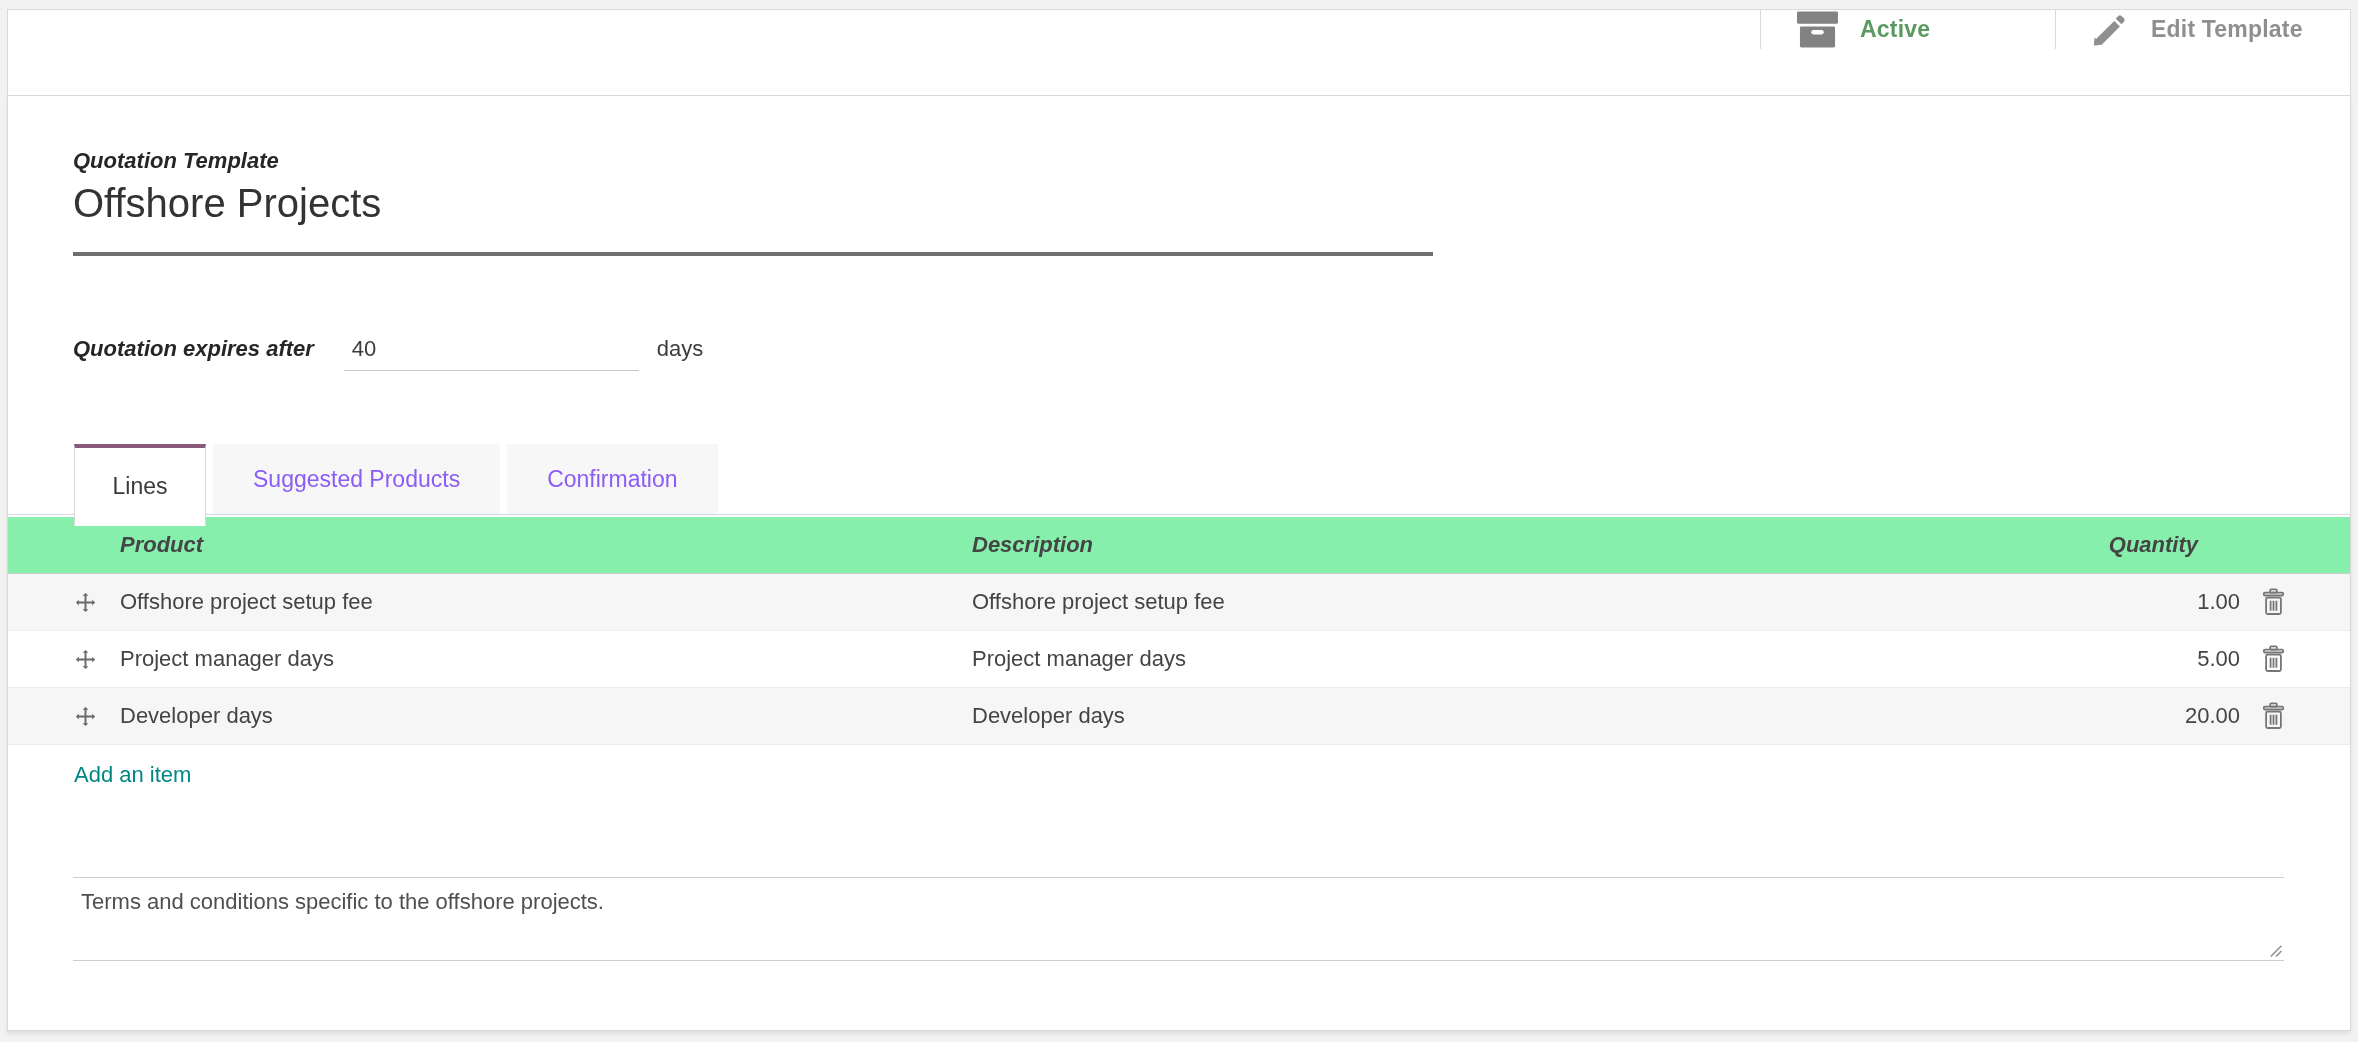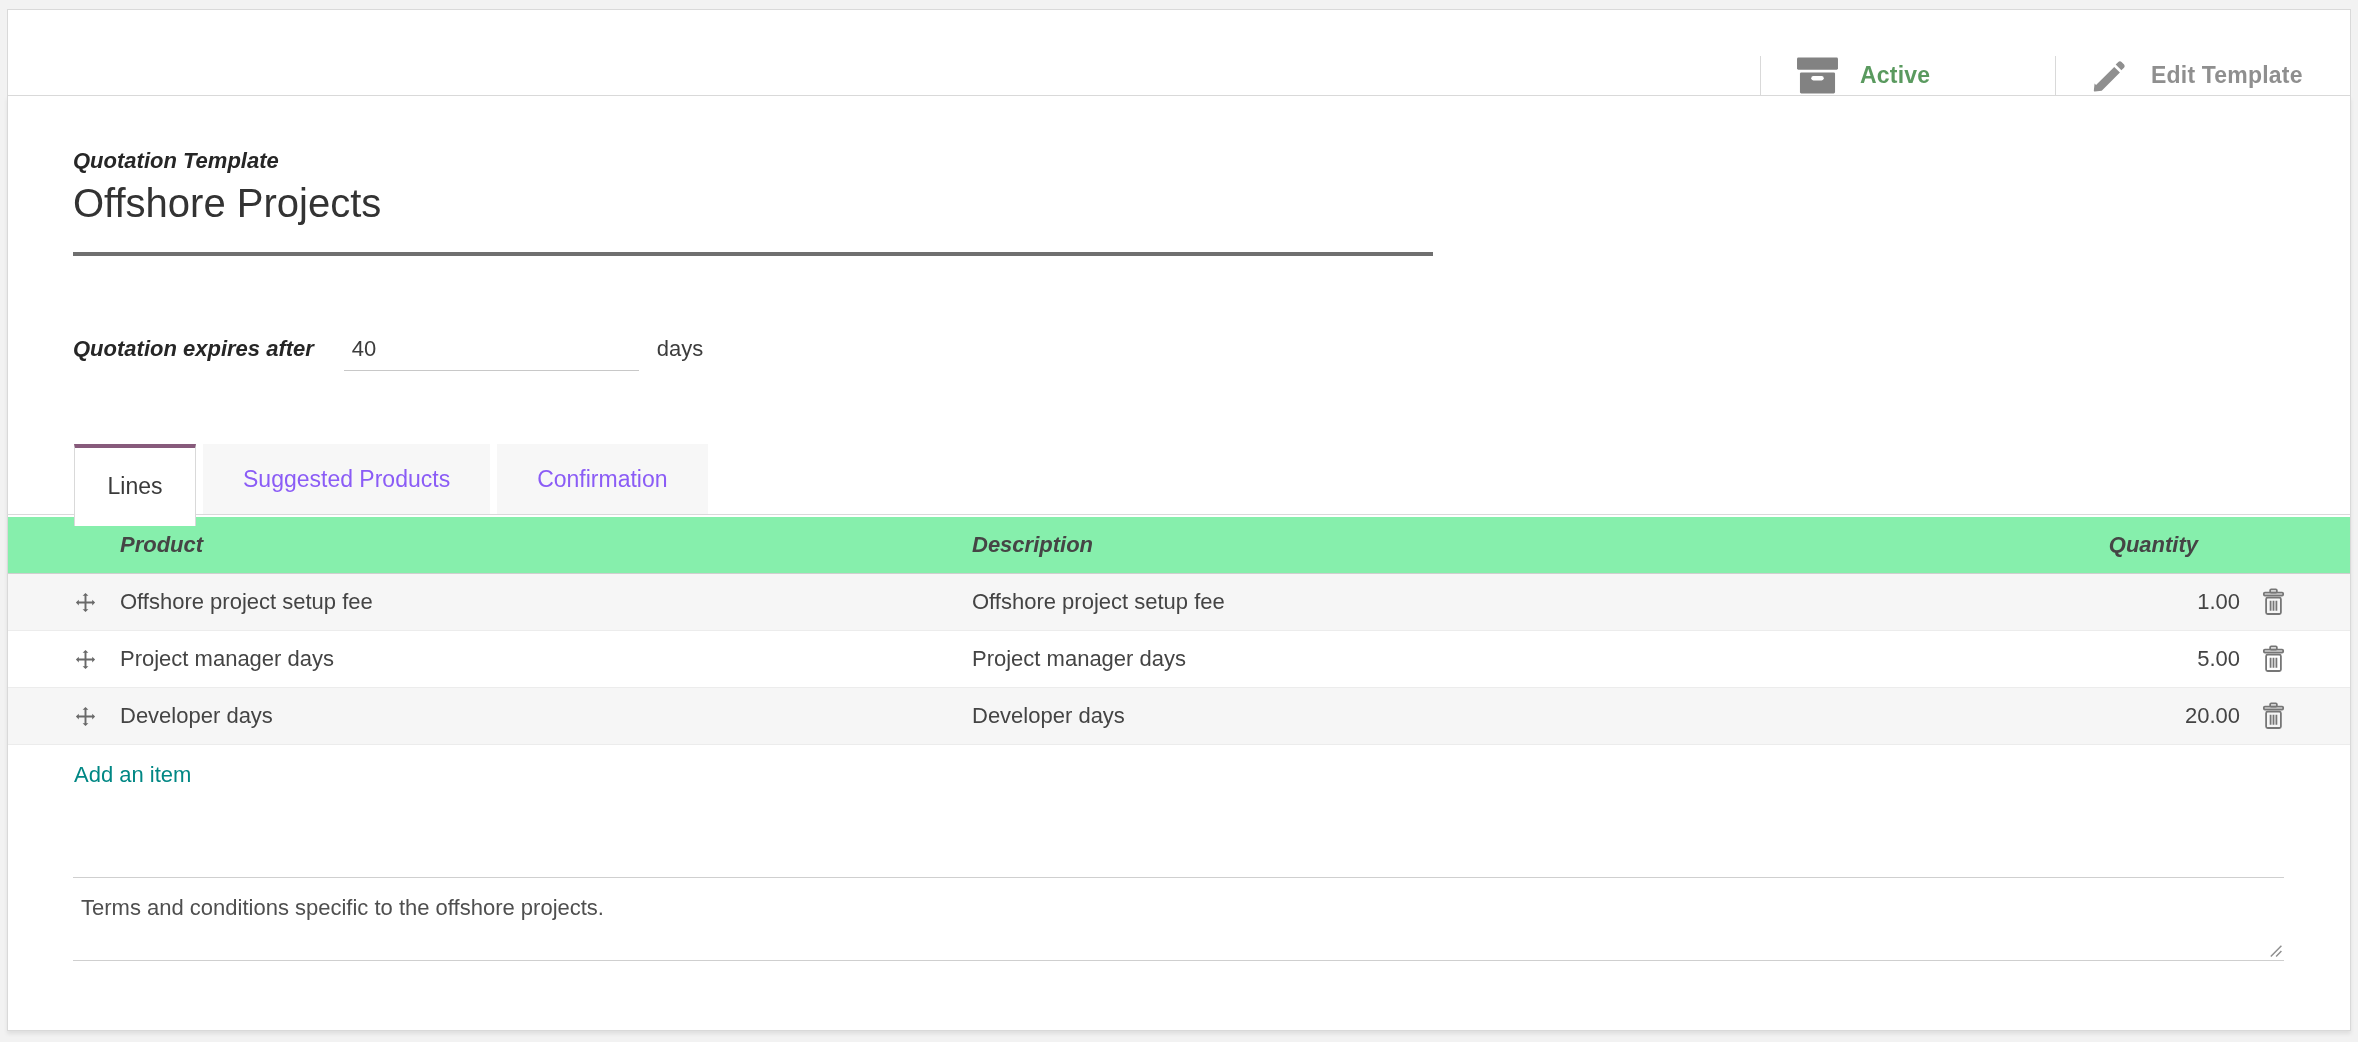--- a/index.html
+++ b/index.html
@@ -9,21 +9,21 @@
     background:#f2f2f2;
     font-family:"Liberation Sans", sans-serif;
     color:#4c4c4c;
     overflow:hidden;
   }
 
   
   .control-bar {
     position:absolute; left:7px; right:7px; top:9px; height:87px;
     background:#fff; border:1px solid #d9d9d9;
-    display:flex; justify-content:flex-end; align-items:flex-end;
+    display:flex; justify-content:flex-end; align-items:flex-start;
   }
   .cb-cell {
     width:295px; border-left:1px solid #d9d9d9;
     display:flex; align-items:center; justify-content:flex-start;
     padding-left:35px; gap:21px; cursor:pointer; background:#fff;
   }
   .cb-label { font-size:23px; font-weight:700; letter-spacing:0.2px; }
   .cb-label.green { color:#5a9a5f; }
   .cb-label.gray  { color:#8f8f8f; }
   .icon { display:inline-flex; align-items:center; justify-content:center; }
@@ -62,21 +62,21 @@
     position:absolute; left:66px; top:348px;
     display:flex; align-items:flex-start; z-index:2;
   }
   .tab {
     font-size:23px; color:#8b5cf6; background:#f7f7f7;
     height:70px; line-height:70px; text-align:center;
     padding:0 40px; margin-left:7px; cursor:pointer; white-space:nowrap;
   }
   .tab.active {
     margin-left:0; padding:0;
-    width:122px; height:82px; line-height:76px;
+    width:132px; height:82px; line-height:76px;
     background:#fff; color:#3a3a3a;
     border-left:1px solid #d9d9d9; border-right:1px solid #d9d9d9;
     border-top:4px solid #875a7b;
   }
   .tabs-underline {
     position:absolute; left:0; right:0; top:418px;
     border-top:1px solid #d9d9d9;
   }
 
   
@@ -100,21 +100,21 @@
   .add-row {
     position:absolute; left:0; right:0; top:650px; height:58px;
     display:flex; align-items:center; padding-left:66px; background:#fff;
   }
   .add-link { font-size:22px; color:#008784; cursor:pointer; text-decoration:none; }
 
   
   .terms {
     position:absolute; left:65px; top:781px; width:2211px; height:84px;
     border-top:1px solid #cfcfcf; border-bottom:1px solid #cfcfcf;
-    font-size:22px; color:#4f4f4f; padding:17px 8px; cursor:text;
+    font-size:22px; color:#4f4f4f; padding:11px 8px; cursor:text;
   }
   .resize-grip { position:absolute; right:1px; bottom:2px; }
 </style>
 </head>
 <body>
 
 <header class="control-bar">
   <div class="cb-cell">
     <span class="icon">
       <svg width="43" height="39" viewBox="0 0 22 20">

